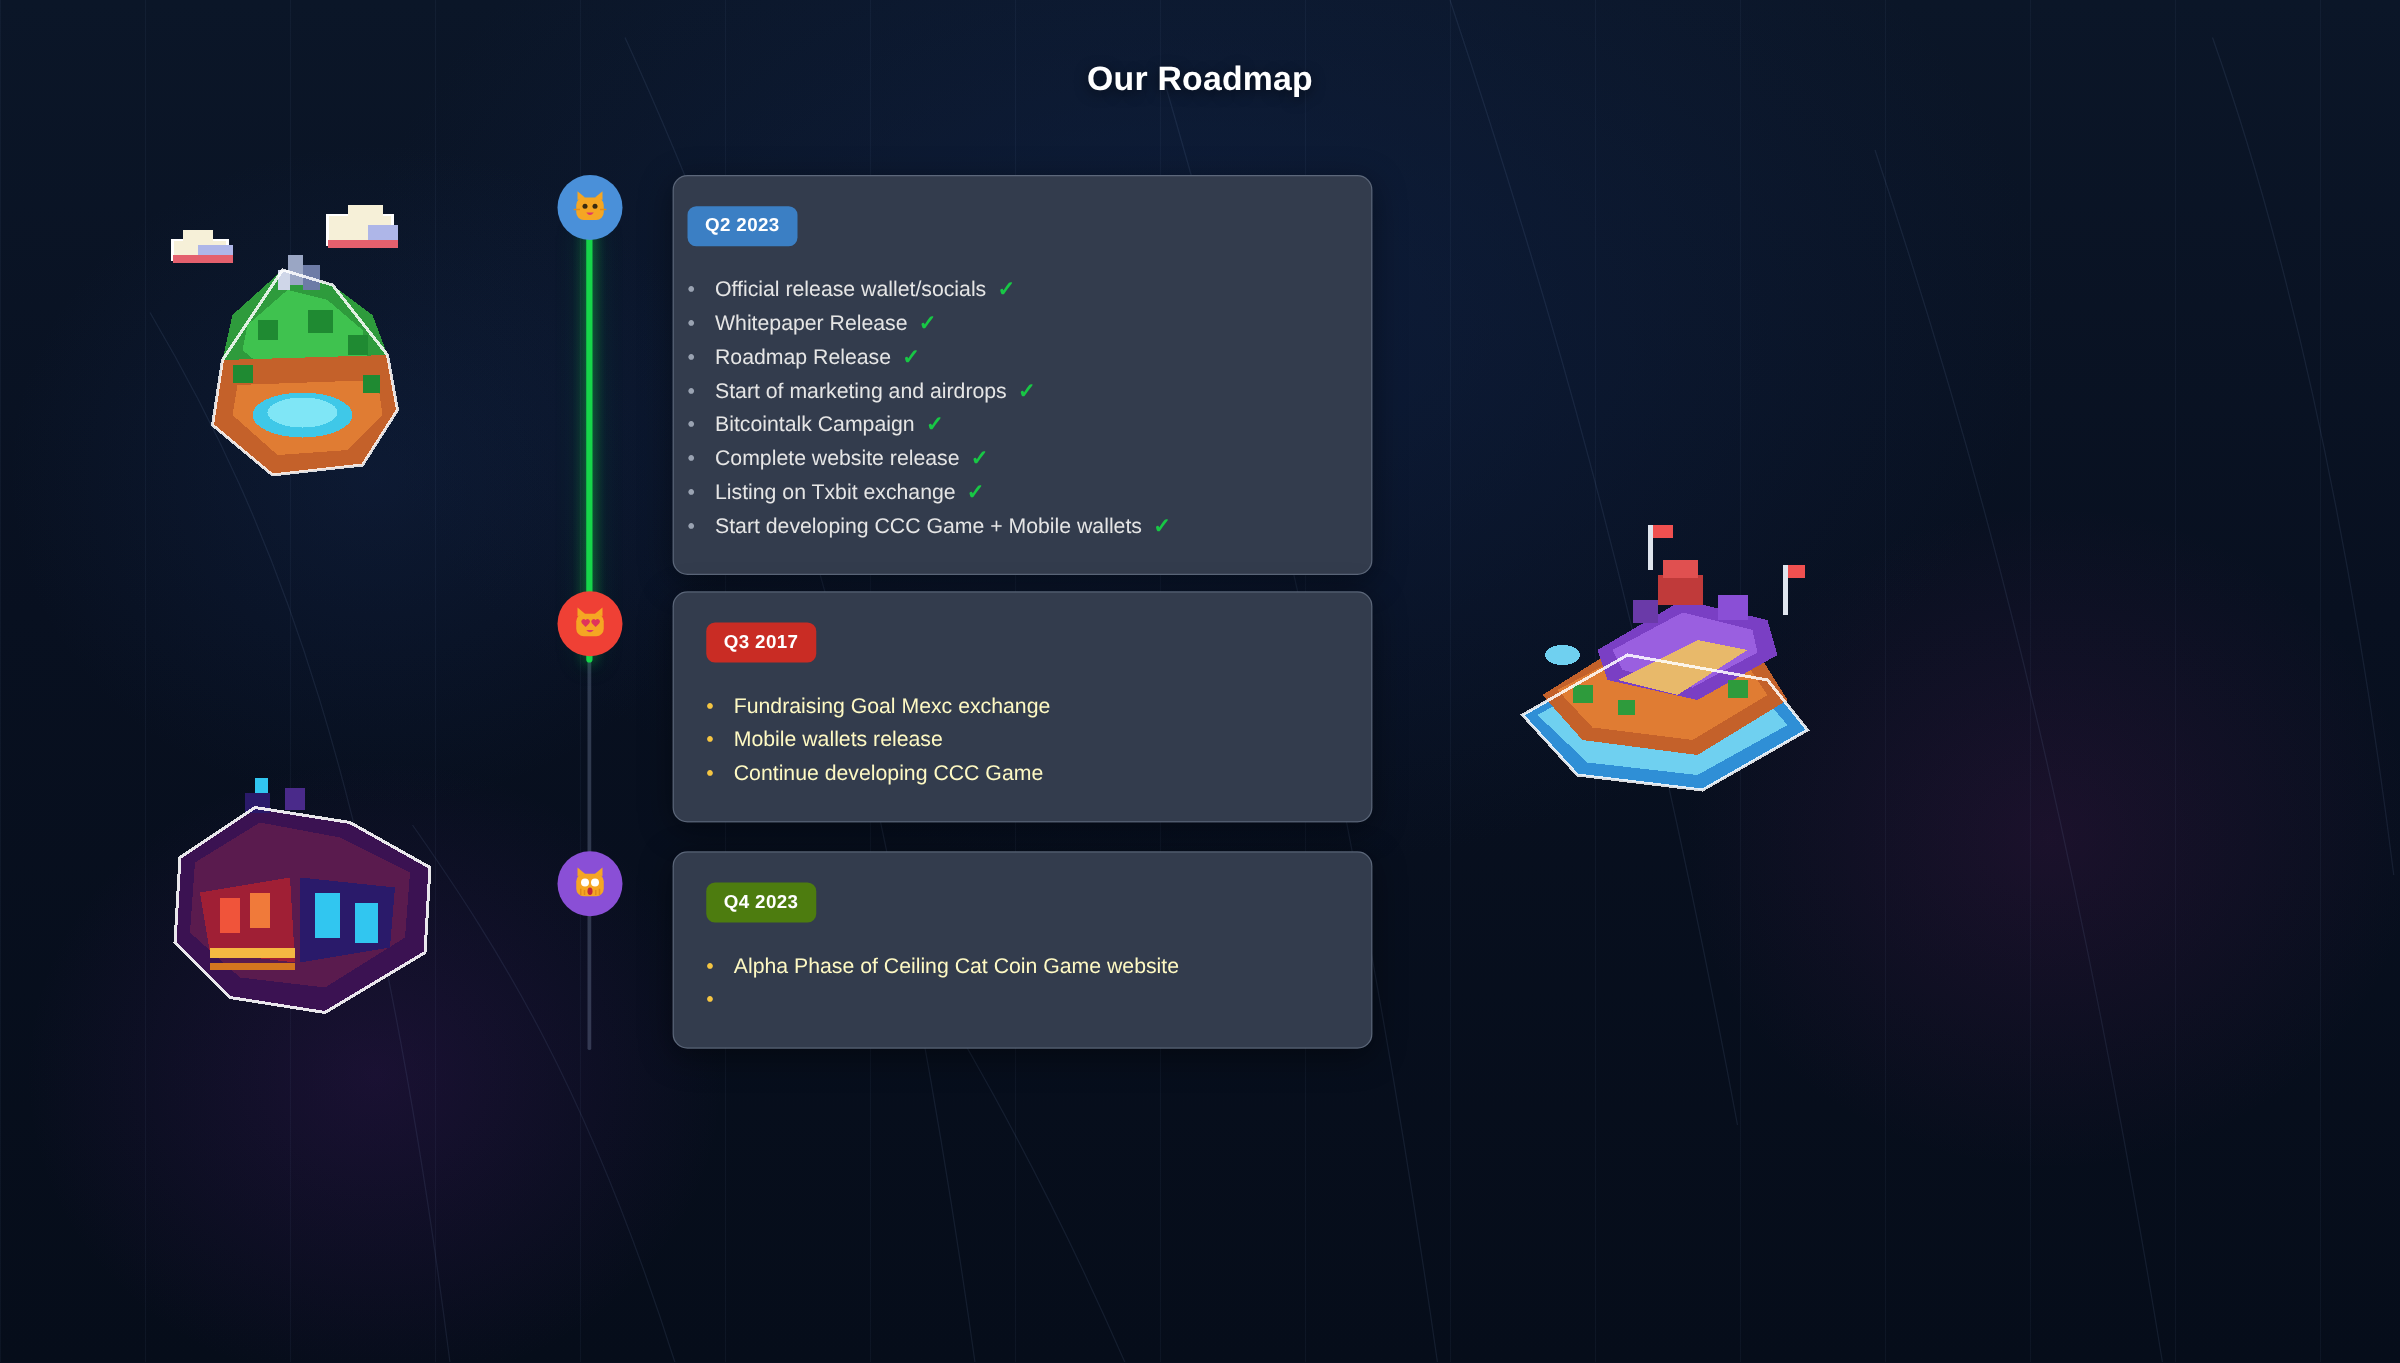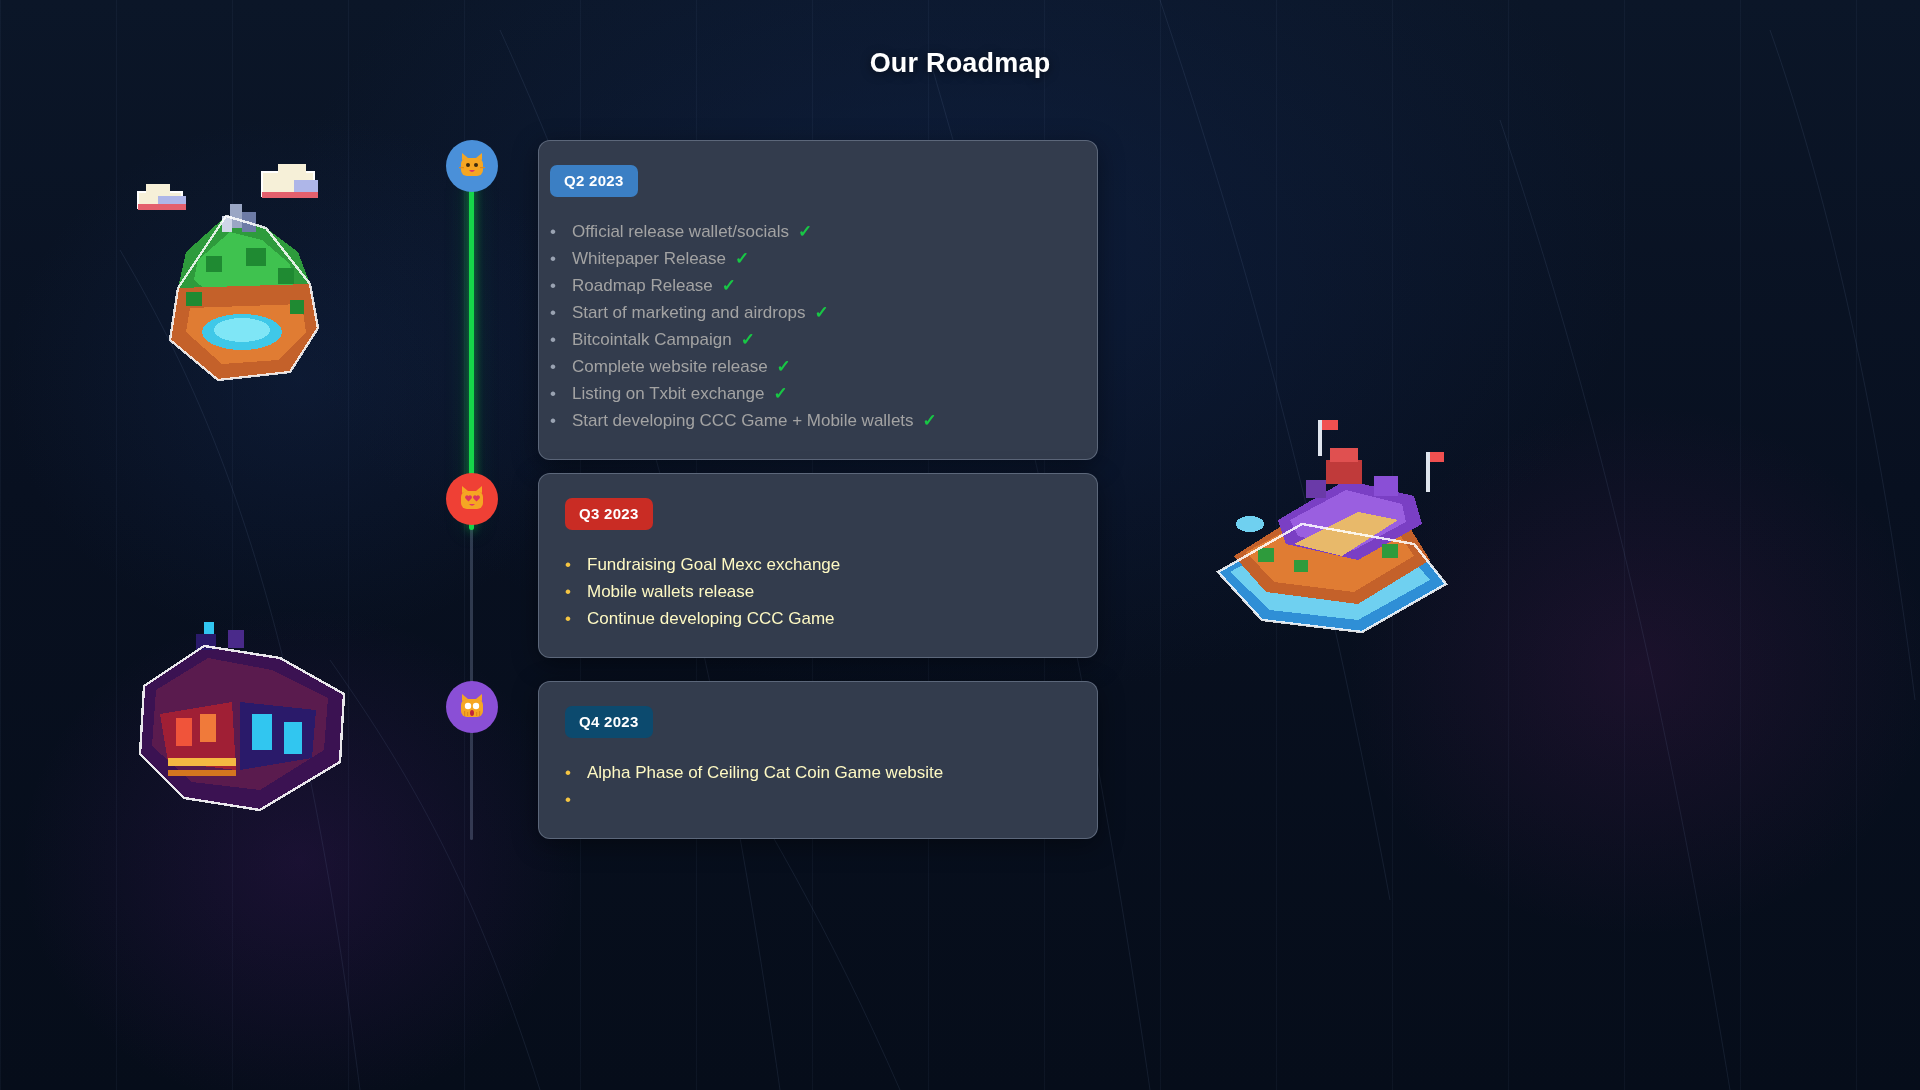--- a/index.html
+++ b/index.html
@@ -134,21 +134,21 @@
     display: inline-block;
     color: #ffffff;
     font-size: 15px;
     font-weight: bold;
     padding: 7px 14px 8px 14px;
     border-radius: 7px;
     letter-spacing: 0.3px;
   }
   #badge-q2 { background: #3b7fc4; }
   #badge-q3 { background: #c92c24; }
-  #badge-q4 { background: #0c4a6e; }
+  #badge-q4 { background: #4d7c0f; }
 
   .item-list {
     list-style: none;
     margin-top: 22px;
   }
 
   .item-row {
     display: flex;
     align-items: baseline;
     font-size: 17px;
@@ -168,21 +168,21 @@
 
   .check {
     color: #18c745;
     font-size: 17px;
     margin-left: 9px;
     font-weight: bold;
   }
 
   
   #card-q2 .bullet    { color: #9aa3b2; }
-  #card-q2 .item-text { color: #a3a3a3; }
+  #card-q2 .item-text { color: #e5e5e5; }
 
   
   #card-q3 .bullet, #card-q4 .bullet    { color: #f5c542; }
   #card-q3 .item-text, #card-q4 .item-text { color: #fef9c3; }
 </style>
 </head>
 <body>
 
 <div class="bg-root">
   <div class="bg-vlines"></div>
@@ -389,21 +389,21 @@
     </li>
     <li class="item-row">
       <span class="bullet">•</span>
       <span class="item-text">Start developing CCC Game + Mobile wallets</span>
       <span class="check">✓</span>
     </li>
   </ul>
 </div>
 
 <div class="card" id="card-q3">
-  <span class="badge" id="badge-q3">Q3 2023</span>
+  <span class="badge" id="badge-q3">Q3 2017</span>
   <ul class="item-list">
     <li class="item-row">
       <span class="bullet">•</span>
       <span class="item-text">Fundraising Goal Mexc exchange</span>
     </li>
     <li class="item-row">
       <span class="bullet">•</span>
       <span class="item-text">Mobile wallets release</span>
     </li>
     <li class="item-row">

